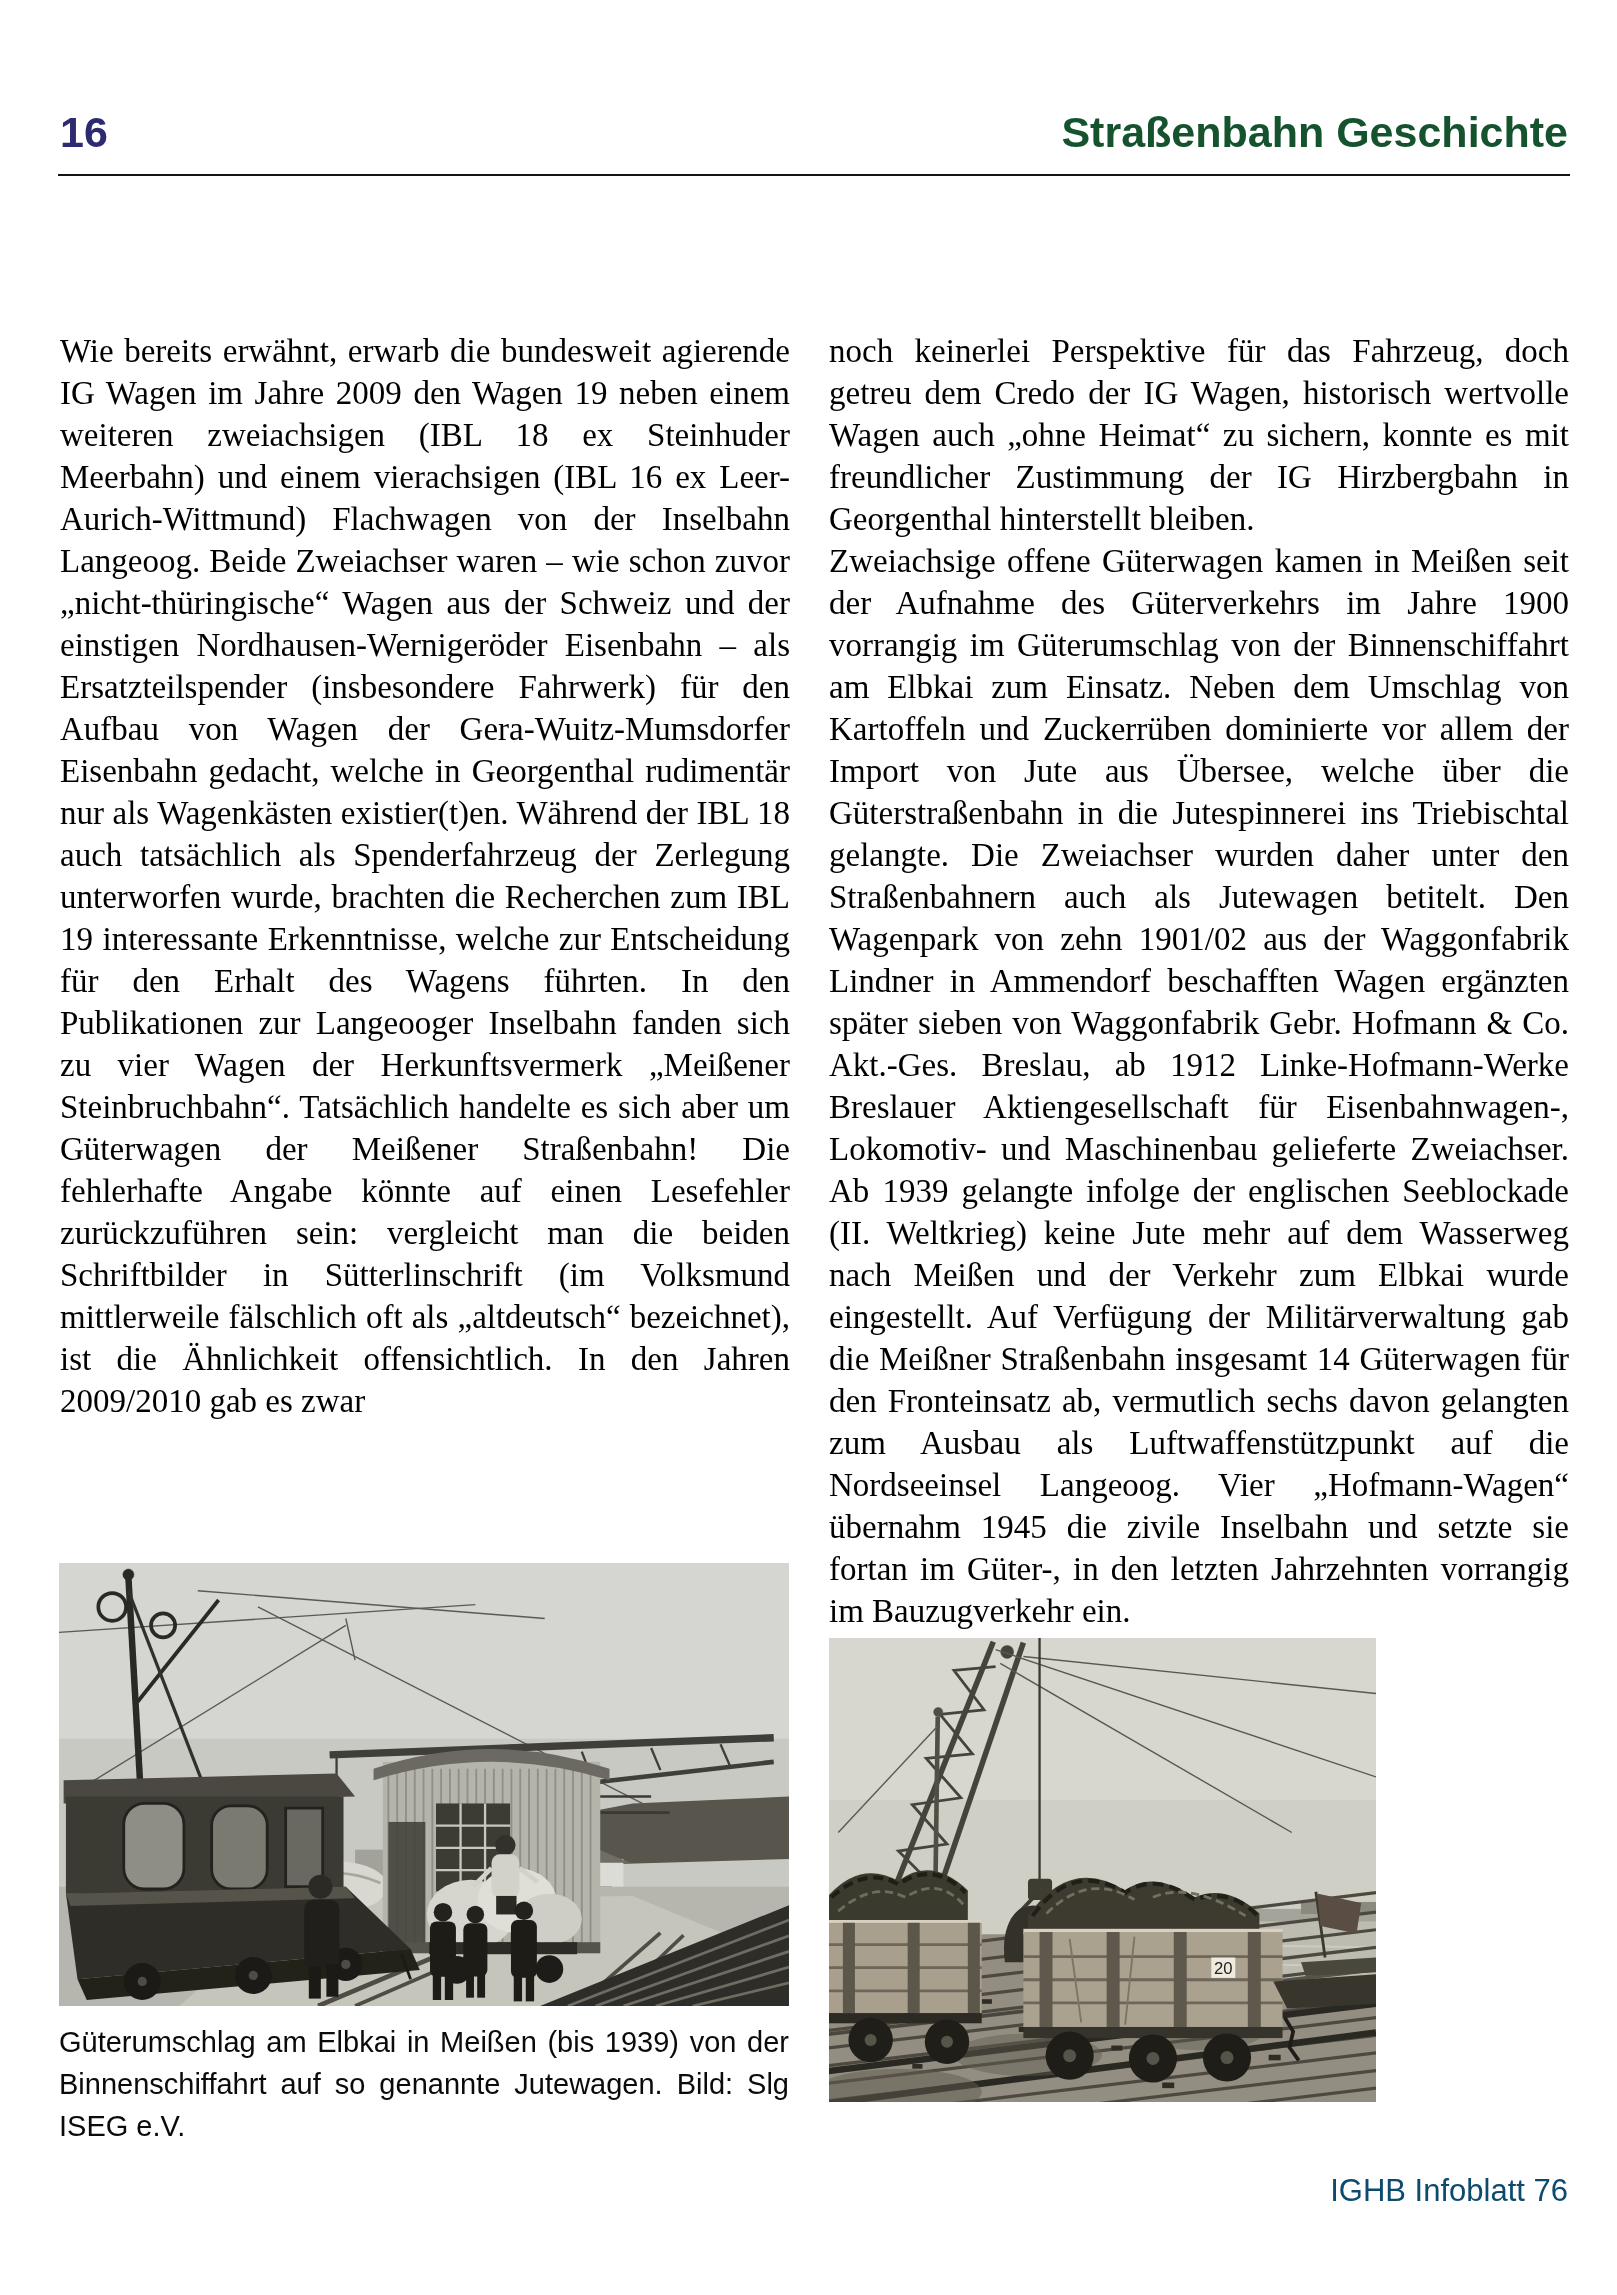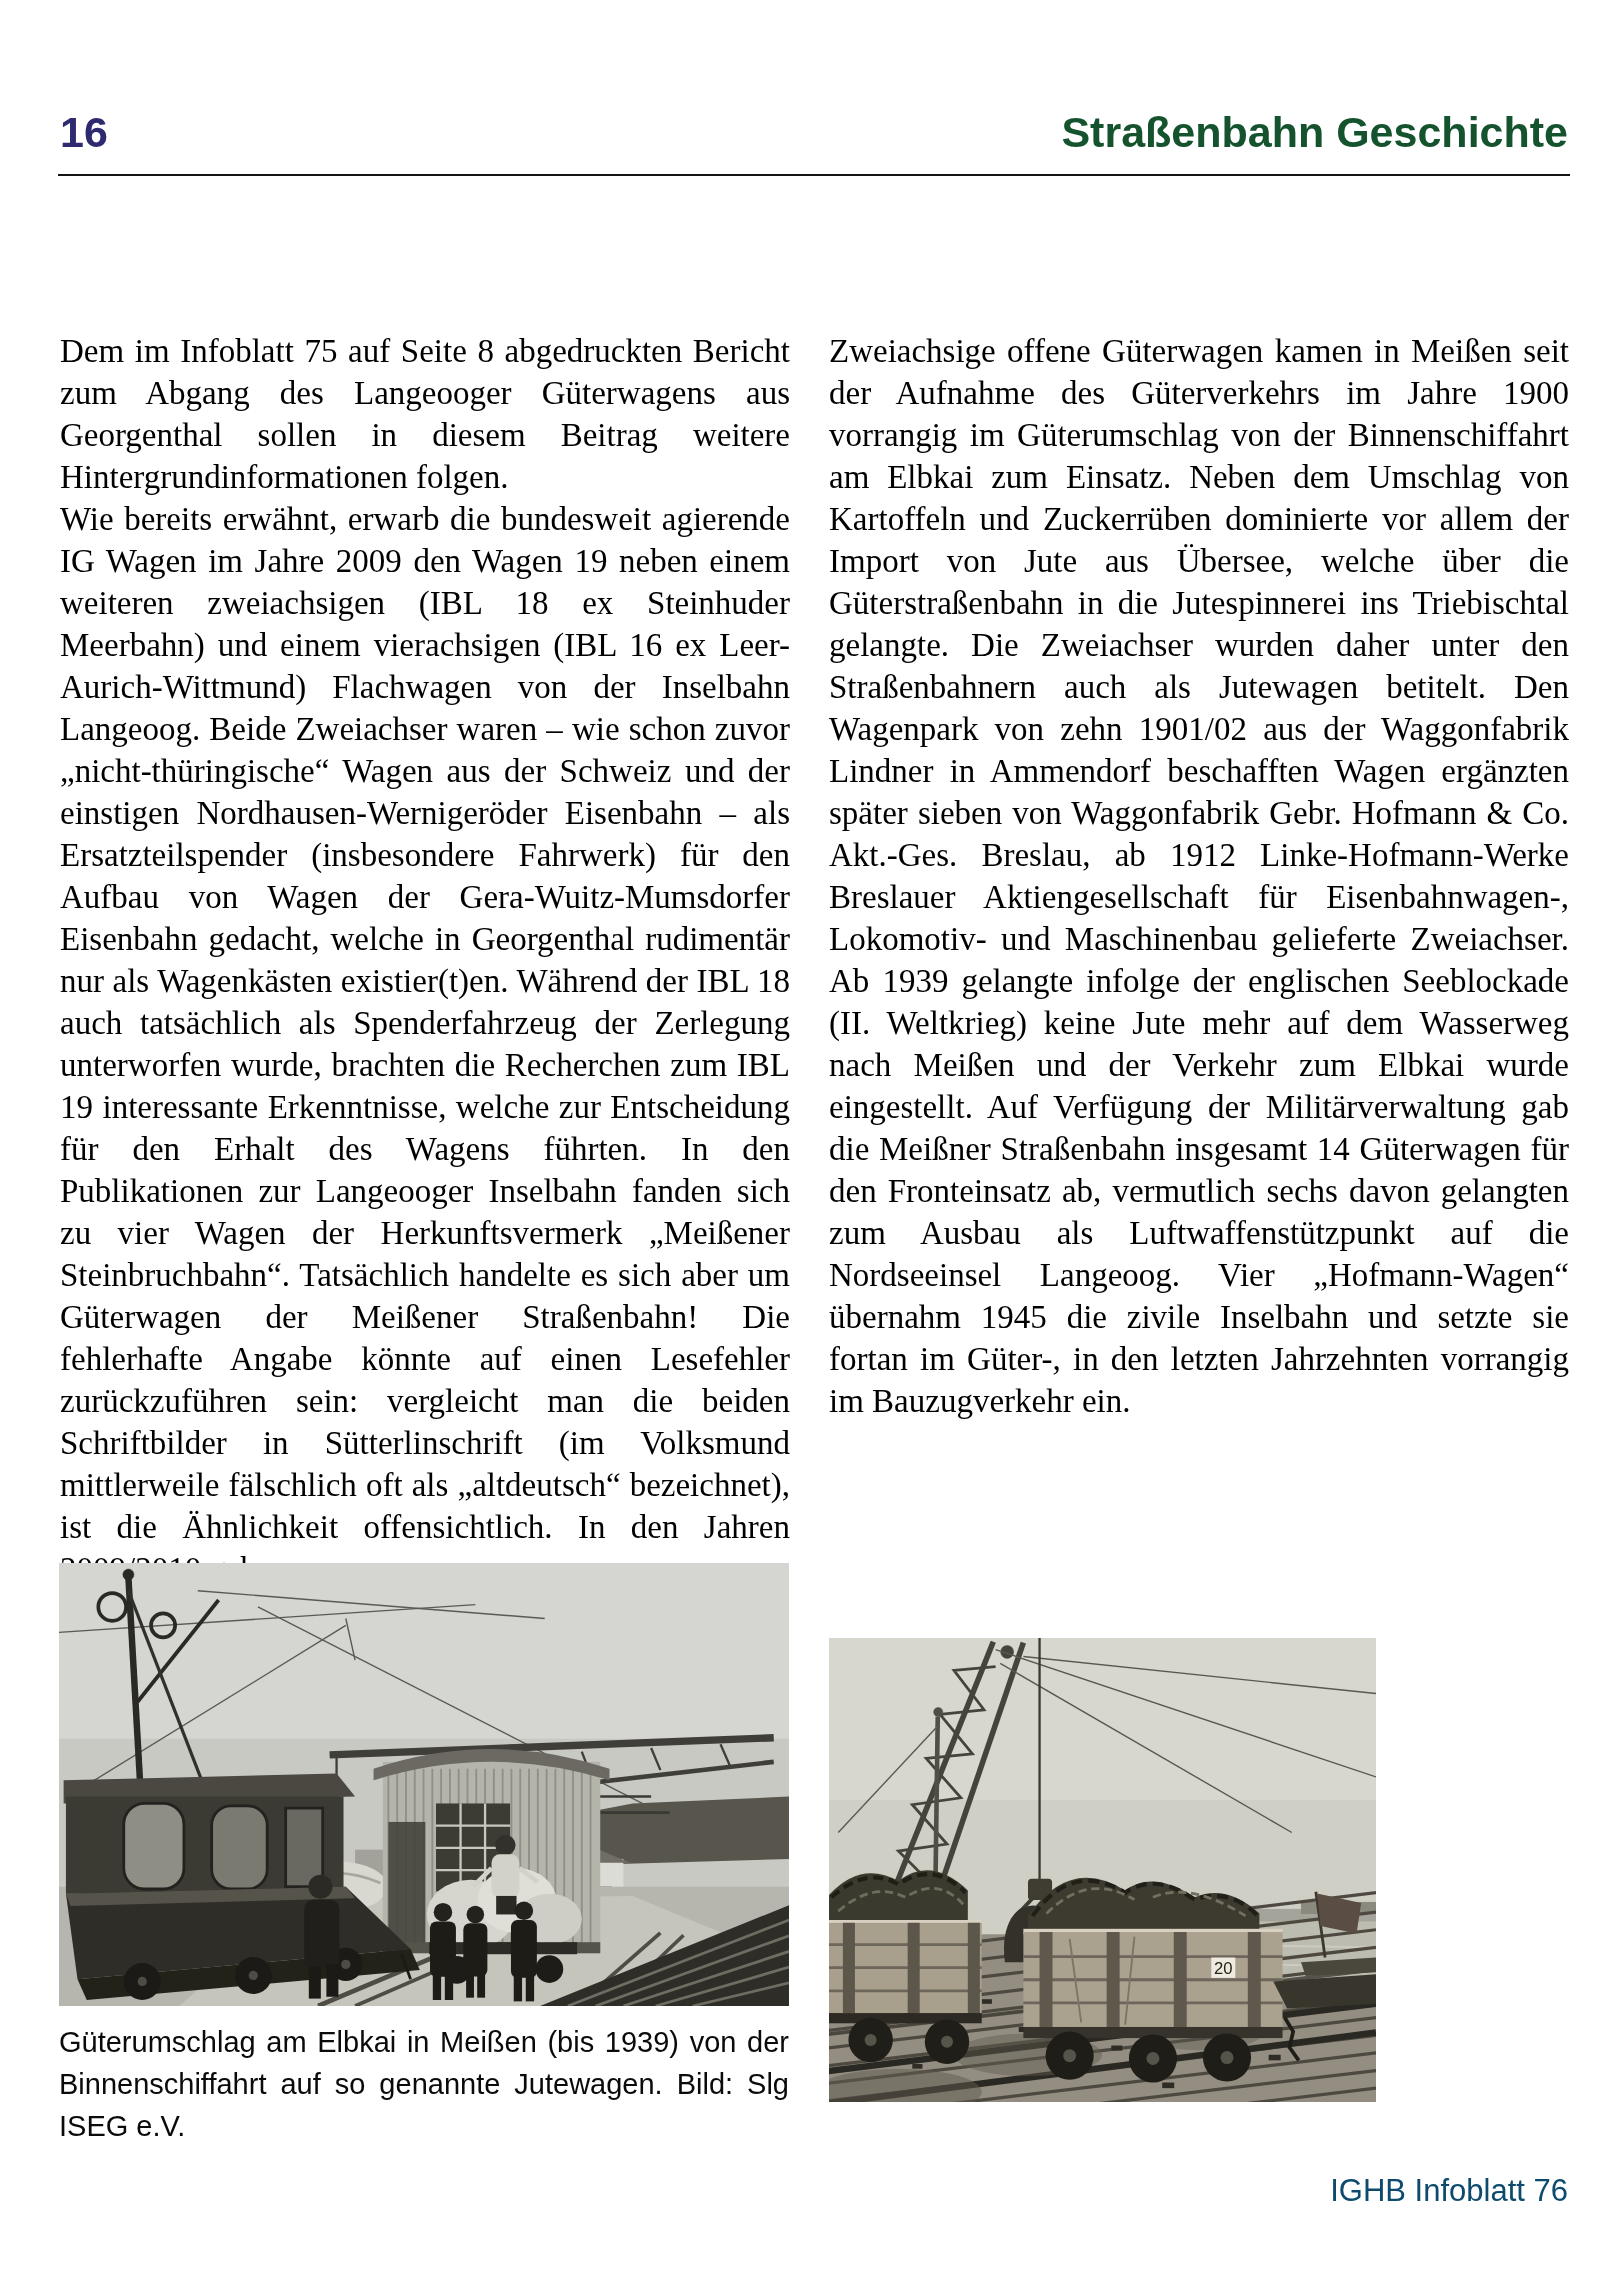--- a/index.html
+++ b/index.html
@@ -34,25 +34,25 @@
 <body>
 
 <div class="page">
 
   <div class="hdr-num">16</div>
   <div class="hdr-sec">Straßenbahn Geschichte</div>
   <div class="rule"></div>
 
 
   <div class="col col-l">
-    <p>Dem im Infoblatt 75 auf Seite 8 abgedruckten Bericht zum Abgang des Langeooger Güterwagens aus Georgenthal sollen in diesem Beitrag weitere Hintergrundinformationen folgen.</p>
     <p>Wie bereits erwähnt, erwarb die bundesweit agierende IG Wagen im Jahre 2009 den Wagen 19 neben einem weiteren zweiachsigen (IBL 18 ex Steinhuder Meerbahn) und einem vierachsigen (IBL 16 ex Leer-Aurich-Wittmund) Flachwagen von der Inselbahn Langeoog. Beide Zweiachser waren – wie schon zuvor „nicht-thüringische“ Wagen aus der Schweiz und der einstigen Nordhausen-Wernigeröder Eisenbahn – als Ersatzteilspender (insbesondere Fahrwerk) für den Aufbau von Wagen der Gera-Wuitz-Mumsdorfer Eisenbahn gedacht, welche in Georgenthal rudimentär nur als Wagenkästen existier(t)en. Während der IBL 18 auch tatsächlich als Spenderfahrzeug der Zerlegung unterworfen wurde, brachten die Recherchen zum IBL 19 interessante Erkenntnisse, welche zur Entscheidung für den Erhalt des Wagens führten. In den Publikationen zur Langeooger Inselbahn fanden sich zu vier Wagen der Herkunftsvermerk „Meißener Steinbruchbahn“. Tatsächlich handelte es sich aber um Güterwagen der Meißener Straßenbahn! Die fehlerhafte Angabe könnte auf einen Lesefehler zurückzuführen sein: vergleicht man die beiden Schriftbilder in Sütterlinschrift (im Volksmund mittlerweile fälschlich oft als „altdeutsch“ bezeichnet), ist die Ähnlichkeit offensichtlich. In den Jahren 2009/2010 gab es zwar</p>
   </div>
 
   <div class="col col-r">
+    <p>noch keinerlei Perspektive für das Fahrzeug, doch getreu dem Credo der IG Wagen, historisch wertvolle Wagen auch „ohne Heimat“ zu sichern, konnte es mit freundlicher Zustimmung der IG Hirzbergbahn in Georgenthal hinterstellt bleiben.</p>
     <p>Zweiachsige offene Güterwagen kamen in Meißen seit der Aufnahme des Güterverkehrs im Jahre 1900 vorrangig im Güterumschlag von der Binnenschiffahrt am Elbkai zum Einsatz. Neben dem Umschlag von Kartoffeln und Zuckerrüben dominierte vor allem der Import von Jute aus Übersee, welche über die Güterstraßenbahn in die Jutespinnerei ins Triebischtal gelangte. Die Zweiachser wurden daher unter den Straßenbahnern auch als Jutewagen betitelt. Den Wagenpark von zehn 1901/02 aus der Waggonfabrik Lindner in Ammendorf beschafften Wagen ergänzten später sieben von Waggonfabrik Gebr. Hofmann &amp; Co. Akt.-Ges. Breslau, ab 1912 Linke-Hofmann-Werke Breslauer Aktiengesellschaft für Eisenbahnwagen-, Lokomotiv- und Maschinenbau gelieferte Zweiachser. Ab 1939 gelangte infolge der englischen Seeblockade (II. Weltkrieg) keine Jute mehr auf dem Wasserweg nach Meißen und der Verkehr zum Elbkai wurde eingestellt. Auf Verfügung der Militärverwaltung gab die Meißner Straßenbahn insgesamt 14 Güterwagen für den Fronteinsatz ab, vermutlich sechs davon gelangten zum Ausbau als Luftwaffenstützpunkt auf die Nordseeinsel Langeoog. Vier „Hofmann-Wagen“ übernahm 1945 die zivile Inselbahn und setzte sie fortan im Güter-, in den letzten Jahrzehnten vorrangig im Bauzugverkehr ein.</p>
   </div>
 
   <div class="fig fig-l">
     <svg width="730" height="443" viewBox="0 0 1578 958" preserveAspectRatio="none">
       <rect x="0" y="0" width="1578" height="958" fill="#c9c9c4"></rect>
       <rect x="0" y="0" width="1578" height="380" fill="#d8d8d4" opacity="0.8"></rect>
       <polygon points="900,585 1240,520 1578,505 1578,640 900,660" fill="#57554c"></polygon>
       <rect x="640" y="620" width="330" height="60" fill="#8a887e" opacity="0.6"></rect>
       <g>

